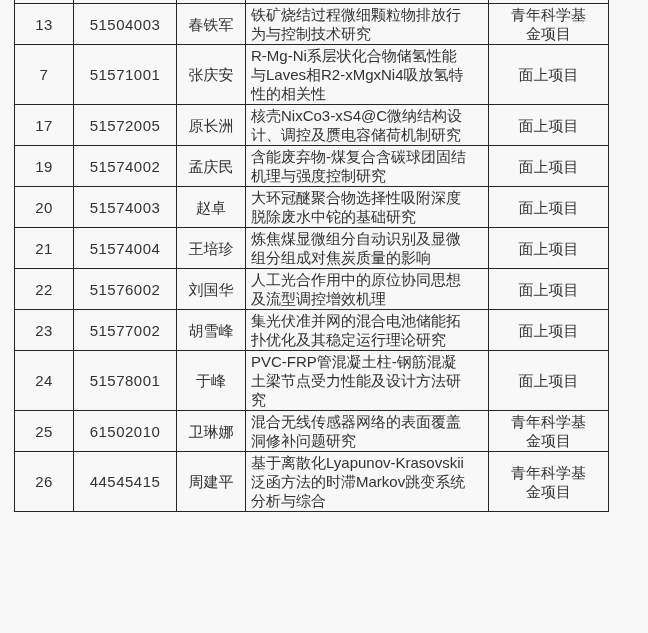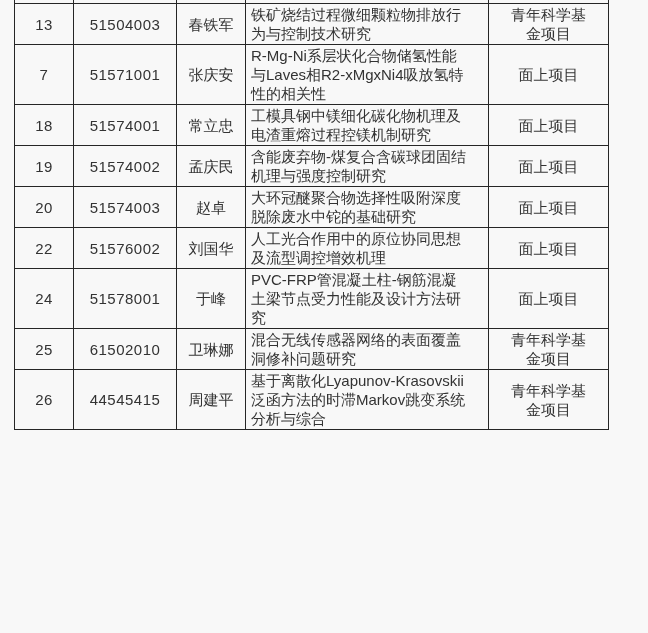--- a/index.html
+++ b/index.html
@@ -91,54 +91,68 @@
 
 
   <tr>
     <td class="cell-index">7</td>
     <td class="cell-id">51571001</td>
     <td class="cell-name">张庆安</td>
     <td class="cell-title">R-Mg-Ni系层状化合物储氢性能与Laves相R2-xMgxNi4吸放氢特性的相关性</td>
     <td class="cell-type">面上项目</td>
   </tr>
 
-
   <tr>
-    <td class="cell-index">18</td>
-    <td class="cell-id">51574001</td>
-    <td class="cell-name">常立忠</td>
-    <td class="cell-title">工模具钢中镁细化碳化物机理及电渣重熔过程控镁机制研究</td>
+    <td class="cell-index">17</td>
+    <td class="cell-id">51572005</td>
+    <td class="cell-name">原长洲</td>
+    <td class="cell-title">核壳NixCo3-xS4@C微纳结构设计、调控及赝电容储荷机制研究</td>
     <td class="cell-type">面上项目</td>
   </tr>
+
 
   <tr>
     <td class="cell-index">19</td>
     <td class="cell-id">51574002</td>
     <td class="cell-name">孟庆民</td>
     <td class="cell-title">含能废弃物-煤复合含碳球团固结机理与强度控制研究</td>
     <td class="cell-type">面上项目</td>
   </tr>
 
   <tr>
     <td class="cell-index">20</td>
     <td class="cell-id">51574003</td>
     <td class="cell-name">赵卓</td>
     <td class="cell-title">大环冠醚聚合物选择性吸附深度脱除废水中铊的基础研究</td>
     <td class="cell-type">面上项目</td>
   </tr>
 
+  <tr>
+    <td class="cell-index">21</td>
+    <td class="cell-id">51574004</td>
+    <td class="cell-name">王培珍</td>
+    <td class="cell-title">炼焦煤显微组分自动识别及显微组分组成对焦炭质量的影响</td>
+    <td class="cell-type">面上项目</td>
+  </tr>
 
   <tr>
     <td class="cell-index">22</td>
     <td class="cell-id">51576002</td>
     <td class="cell-name">刘国华</td>
     <td class="cell-title">人工光合作用中的原位协同思想及流型调控增效机理</td>
     <td class="cell-type">面上项目</td>
   </tr>
 
+  <tr>
+    <td class="cell-index">23</td>
+    <td class="cell-id">51577002</td>
+    <td class="cell-name">胡雪峰</td>
+    <td class="cell-title">集光伏准并网的混合电池储能拓扑优化及其稳定运行理论研究</td>
+    <td class="cell-type">面上项目</td>
+  </tr>
 
   <tr>
     <td class="cell-index">24</td>
     <td class="cell-id">51578001</td>
     <td class="cell-name">于峰</td>
     <td class="cell-title">PVC-FRP管混凝土柱-钢筋混凝土梁节点受力性能及设计方法研究</td>
     <td class="cell-type">面上项目</td>
   </tr>
 
   <tr>

